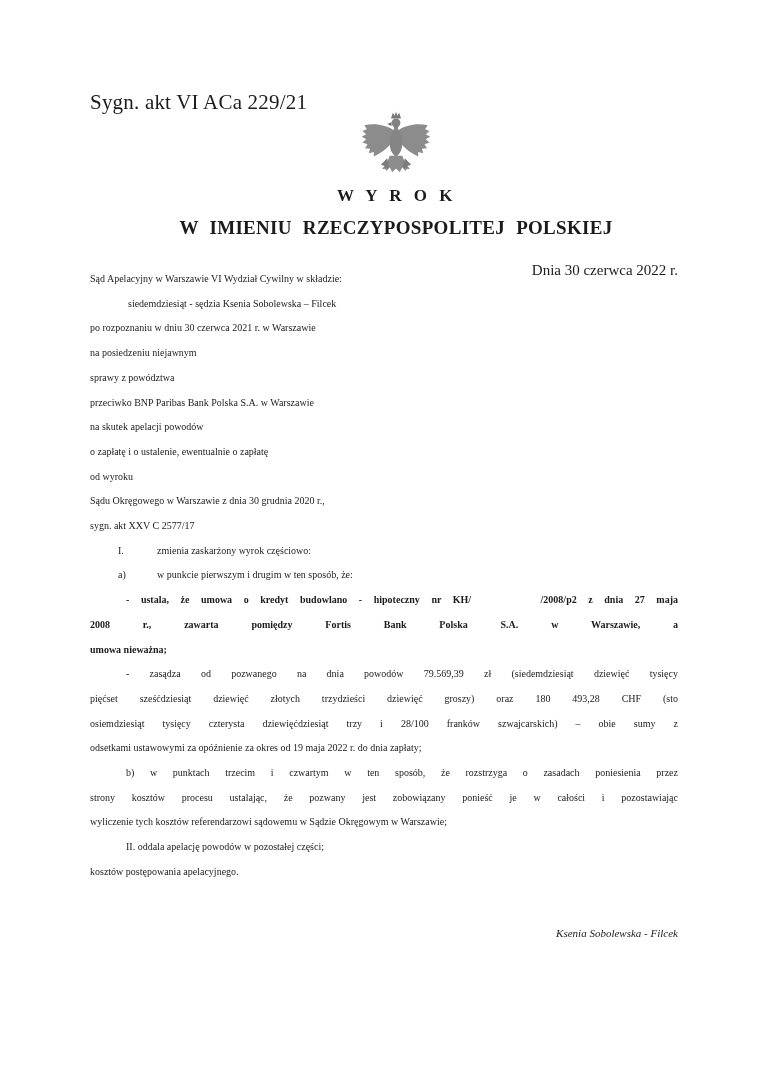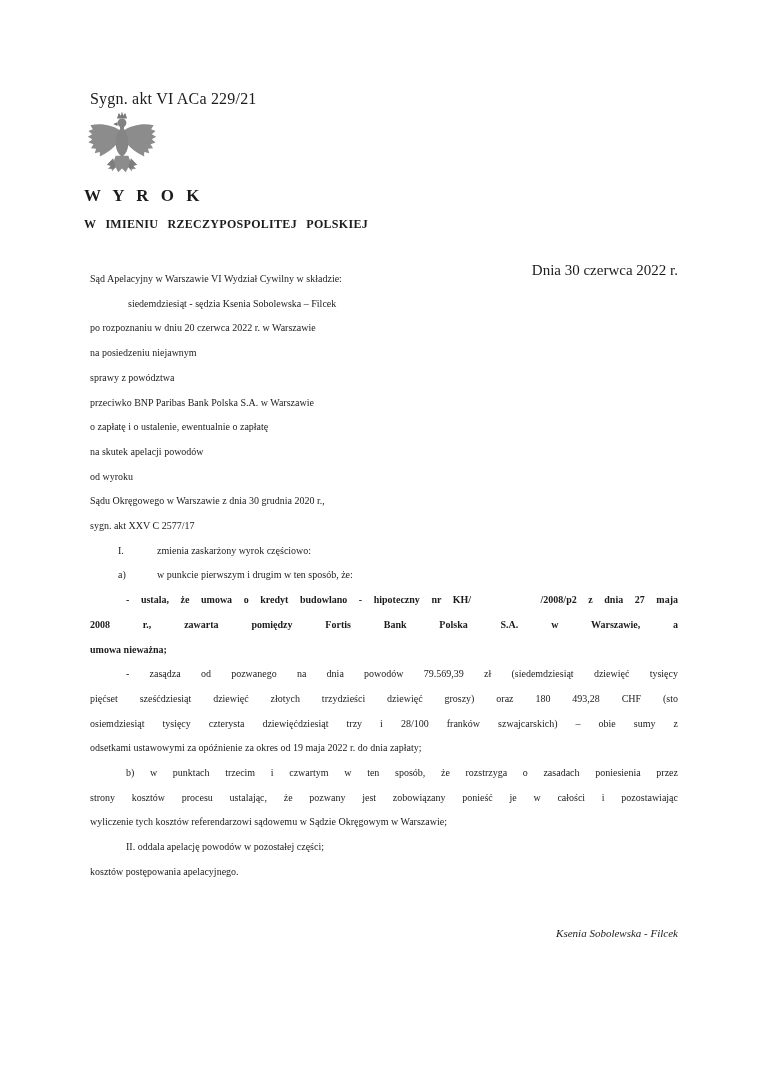--- a/index.html
+++ b/index.html
@@ -7,34 +7,35 @@
     width: 768px; height: 1086px;
     font-family: "Liberation Serif", "DejaVu Serif", serif;
     color: #1b1b1b;
     position: relative;
     overflow: hidden;
   }
   .page { position: absolute; inset: 0; background: #ffffff; }
 
   .case-ref {
     position: absolute; left: 90px; top: 90px;
-    font-size: 16px; letter-spacing: 0.2px;
+    font-size: 21px; letter-spacing: 0.2px;
   }
 
   .header-col {
-    position: absolute; left: 84px; top: 110px; width: 612px;
+    position: absolute; left: 90px; top: 110px; width: 612px;
+    text-align: center;
   }
   .emblem { height: 70px; line-height: 0; margin-bottom: 6px; }
   .title {
     font-weight: bold; font-size: 17px;
     letter-spacing: 2.5px; word-spacing: 3px;
     margin-top: 2px;
   }
   .subtitle {
-    font-weight: bold; font-size: 12px;
+    font-weight: bold; font-size: 19px;
     letter-spacing: 0.3px; word-spacing: 6px;
     margin-top: 11px;
   }
 
   .date-line {
     position: absolute; left: 90px; top: 262px; width: 588px;
     text-align: right; font-size: 15px;
   }
 
   .body-text {
@@ -83,26 +84,26 @@
     </div>
     <div class="title">W Y R O K</div>
     <div class="subtitle">W IMIENIU RZECZYPOSPOLITEJ POLSKIEJ</div>
   </div>
 
   <div class="date-line">Dnia 30 czerwca 2022 r.</div>
 
   <div class="body-text">
     <div class="line">Sąd Apelacyjny w Warszawie VI Wydział Cywilny w składzie:</div>
     <div class="line indent-judge">siedemdziesiąt - sędzia Ksenia Sobolewska – Filcek</div>
-    <div class="line">po rozpoznaniu w dniu 20 czerwca 2022 r. w Warszawie</div>
+    <div class="line">po rozpoznaniu w dniu 30 czerwca 2021 r. w Warszawie</div>
     <div class="line">na posiedzeniu niejawnym</div>
     <div class="line">sprawy z powództwa</div>
     <div class="line">przeciwko BNP Paribas Bank Polska S.A. w Warszawie</div>
+    <div class="line">na skutek apelacji powodów</div>
     <div class="line">o zapłatę i o ustalenie, ewentualnie o zapłatę</div>
-    <div class="line">na skutek apelacji powodów</div>
     <div class="line">od wyroku</div>
     <div class="line">Sądu Okręgowego w Warszawie z dnia 30 grudnia 2020 r.,</div>
     <div class="line">sygn. akt XXV C 2577/17</div>
 
     <div class="line pt">
       <span class="pnum-wide">I.</span><span>zmienia zaskarżony wyrok częściowo:</span>
     </div>
     <div class="line pt">
       <span class="pnum-wide">a)</span><span>w punkcie pierwszym i drugim w ten sposób, że:</span>
     </div>

